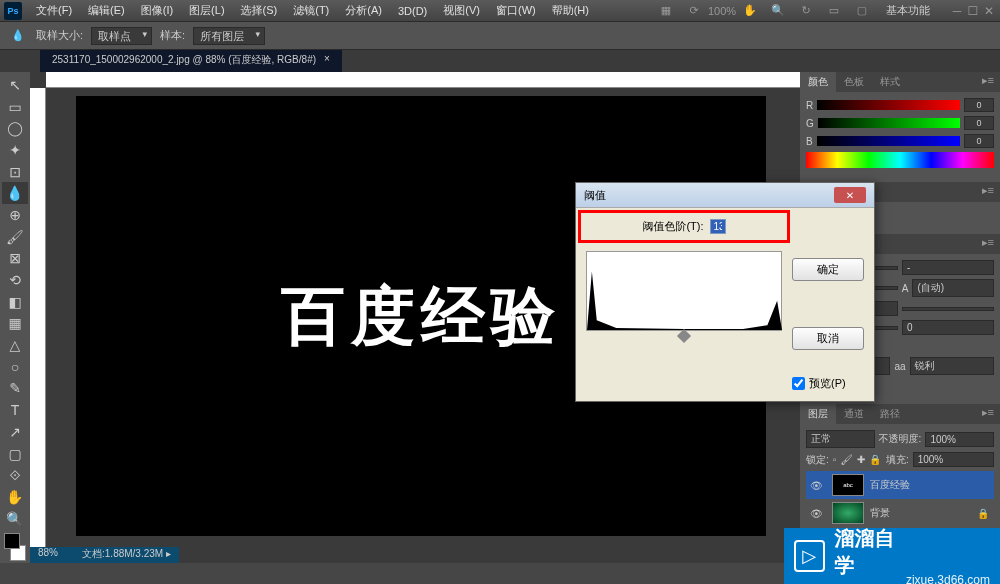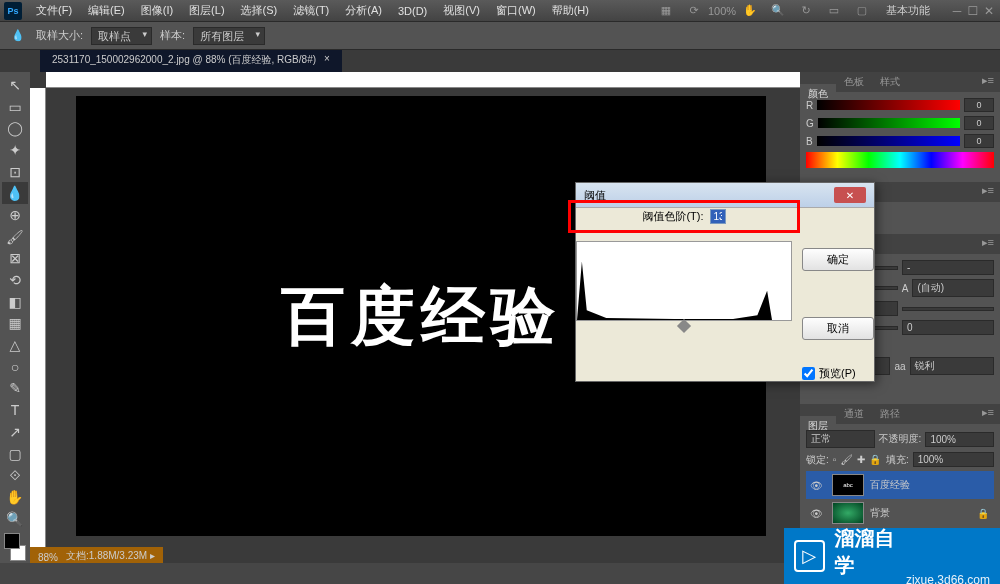--- a/index.html
+++ b/index.html
@@ -43,21 +43,21 @@
     .ruler-h { height: 16px; background: #fff; border-bottom: 1px solid #888; position: relative; margin-left: 16px; }
     .ruler-v { width: 16px; background: #fff; border-right: 1px solid #888; position: absolute; left: 0; top: 16px; bottom: 16px; }
     .canvas-wrap { position: absolute; left: 16px; top: 16px; right: 0; bottom: 16px; background: #3a3a3a; overflow: hidden; }
     .canvas { position: absolute; left: 30px; top: 8px; width: 690px; height: 440px; background: #000; }
     .canvas-text { position: absolute; left: 50%; top: 50%; transform: translate(-50%, -50%); color: #fff; font-size: 64px; font-weight: bold; letter-spacing: 6px; font-family: "SimHei", sans-serif; filter: blur(0.3px); }
     
     
     .right-panels { width: 200px; background: #535353; display: flex; flex-direction: column; }
     .panel-tabs { display: flex; background: #424242; height: 20px; }
     .panel-tab { padding: 3px 8px; font-size: 10px; color: #999; cursor: pointer; }
-    .panel-tab.active { background: #535353; color: #ddd; margin-top: 12px; }
+    .panel-tab.active { background: #535353; color: #ddd; }
     .panel-menu { margin-left: auto; padding: 2px 6px; color: #999; }
     .panel-body { padding: 6px; color: #ccc; font-size: 10px; }
     
     .color-panel { height: 90px; }
     .rgb-slider { display: flex; align-items: center; gap: 4px; margin-bottom: 4px; }
     .slider-track { flex: 1; height: 10px; background: linear-gradient(to right, #000, #f00); position: relative; }
     .slider-track.g { background: linear-gradient(to right, #000, #0f0); }
     .slider-track.b { background: linear-gradient(to right, #000, #00f); }
     .slider-val { width: 30px; background: #3a3a3a; border: 1px solid #2a2a2a; text-align: center; font-size: 9px; padding: 1px; }
     .spectrum { height: 16px; background: linear-gradient(to right, red, yellow, lime, cyan, blue, magenta, red); margin-top: 4px; }
@@ -72,35 +72,35 @@
     .layer-row.selected { background: #2a5ca8; }
     .eye-icon { width: 16px; }
     .layer-thumb { width: 32px; height: 22px; background: #000; border: 1px solid #888; display: flex; align-items: center; justify-content: center; font-size: 6px; color: #fff; overflow: hidden; }
     .layer-name { font-size: 10px; }
     .lock-icon { margin-left: auto; font-size: 10px; }
     
     
     .dialog { position: absolute; left: 575px; top: 182px; width: 300px; background: #ece9d8; border: 1px solid #666; box-shadow: 2px 2px 10px rgba(0,0,0,0.5); z-index: 100; }
     .dialog-title { background: linear-gradient(#d8e4f0, #bdd0e8); padding: 4px 8px; font-size: 11px; display: flex; align-items: center; border-bottom: 1px solid #aaa; }
     .dialog-close { margin-left: auto; width: 32px; height: 16px; background: #c75050; color: #fff; display: flex; align-items: center; justify-content: center; font-size: 10px; cursor: pointer; border-radius: 2px; }
-    .dialog-body { display: flex; gap: 10px; }
+    .dialog-body { padding: 10px; display: flex; gap: 10px; }
     .histogram-area { flex: 1; }
     .threshold-row { display: flex; align-items: center; justify-content: center; gap: 6px; margin-bottom: 8px; border: 3px solid #ff0000; padding: 6px; margin: -8px -8px 8px -8px; }
     .threshold-input { width: 16px; border: 1px solid #7a9ac0; padding: 1px 3px; background: #fff; color: #000; font-size: 10px; }
     .threshold-input.selected { background: #3161b9; color: #fff; }
     .histogram { height: 80px; border: 1px solid #999; background: #fff; position: relative; }
     .histo-curve { position: absolute; bottom: 0; left: 0; right: 0; height: 100%; }
     .histo-slider { height: 12px; position: relative; }
     .histo-thumb { position: absolute; left: 50%; top: 0; width: 10px; height: 10px; background: #888; transform: translateX(-50%) rotate(45deg); }
     .dialog-buttons { width: 72px; display: flex; flex-direction: column; gap: 6px; }
     .dlg-btn { background: linear-gradient(#fefefe, #e2e2e2); border: 1px solid #888; border-radius: 3px; padding: 3px; font-size: 11px; text-align: center; cursor: pointer; margin-top: 40px; }
     .dlg-check { display: flex; align-items: center; gap: 4px; font-size: 11px; margin-top: 20px; }
     
     
-    .status-bar { position: absolute; bottom: 21px; left: 30px; height: 16px; background: #a16207; display: flex; align-items: flex-end; padding: 0 8px; color: #ccc; font-size: 10px; gap: 8px; }
+    .status-bar { position: absolute; bottom: 21px; left: 30px; height: 16px; background: #0c4a6e; display: flex; align-items: flex-start; padding: 0 8px; color: #ccc; font-size: 10px; gap: 24px; }
     
     
     .watermark { position: absolute; right: 0; bottom: 0; width: 216px; height: 56px; background: #0078c8; display: flex; align-items: center; padding: 0 10px; gap: 10px; color: #fff; }
     .wm-logo { width: 32px; height: 32px; border: 2px solid #fff; border-radius: 4px; display: flex; align-items: center; justify-content: center; font-size: 18px; }
     .wm-text { display: flex; flex-direction: row; }
     .wm-name { font-size: 20px; font-weight: bold; }
     .wm-url { font-size: 12px; opacity: 0.9; margin-top: 48px; }
   </style>
 </head>
 <body>

